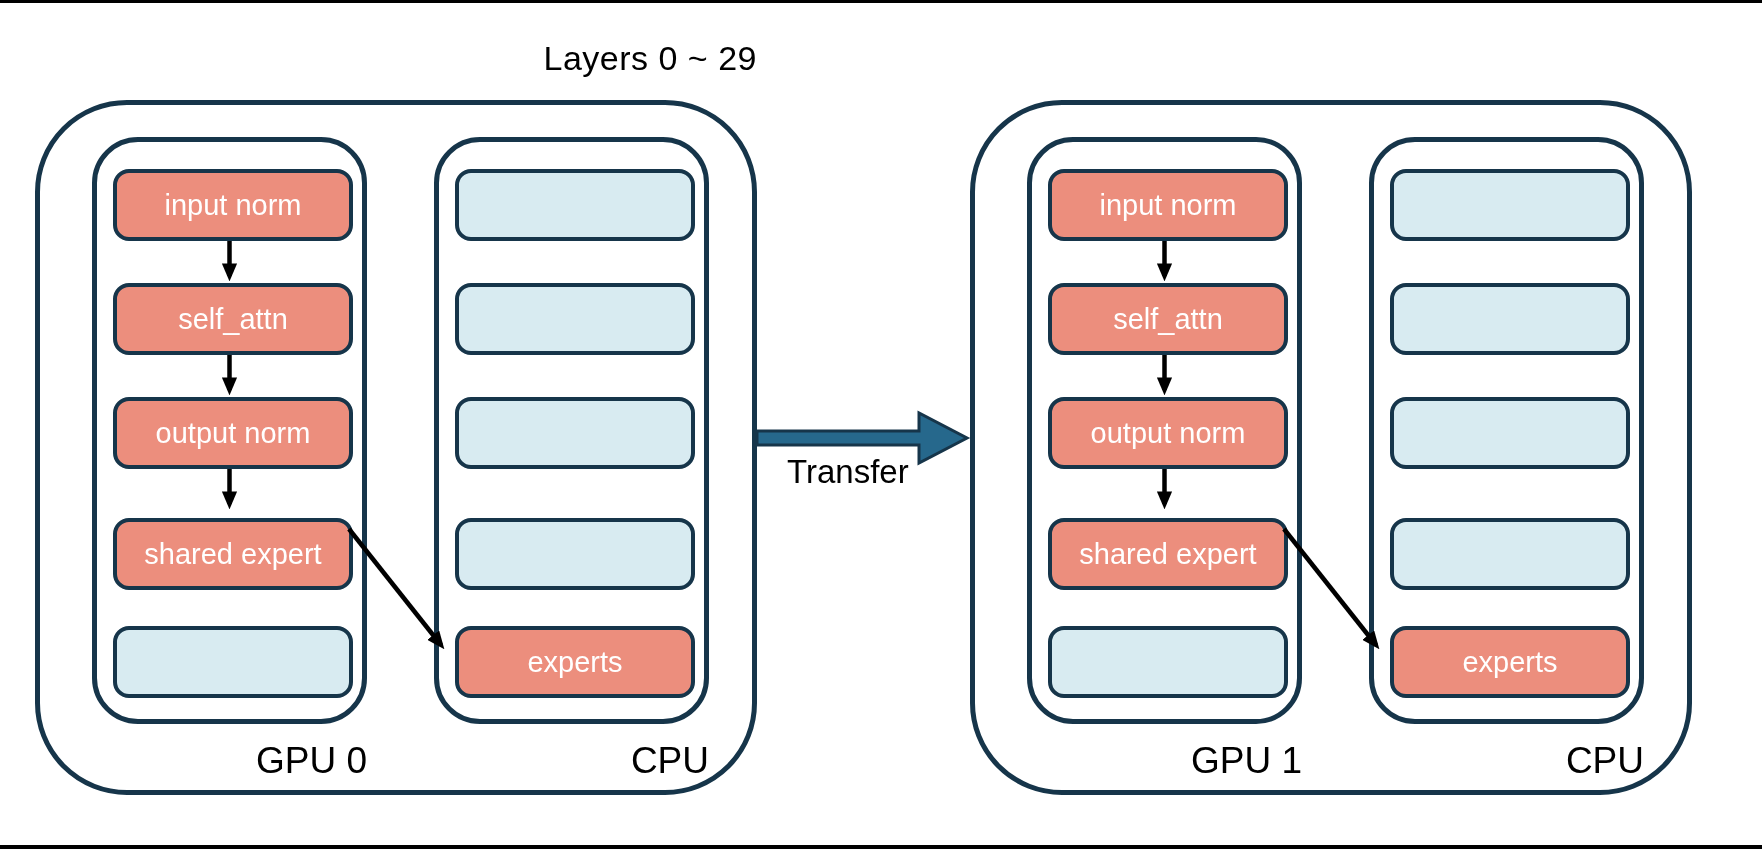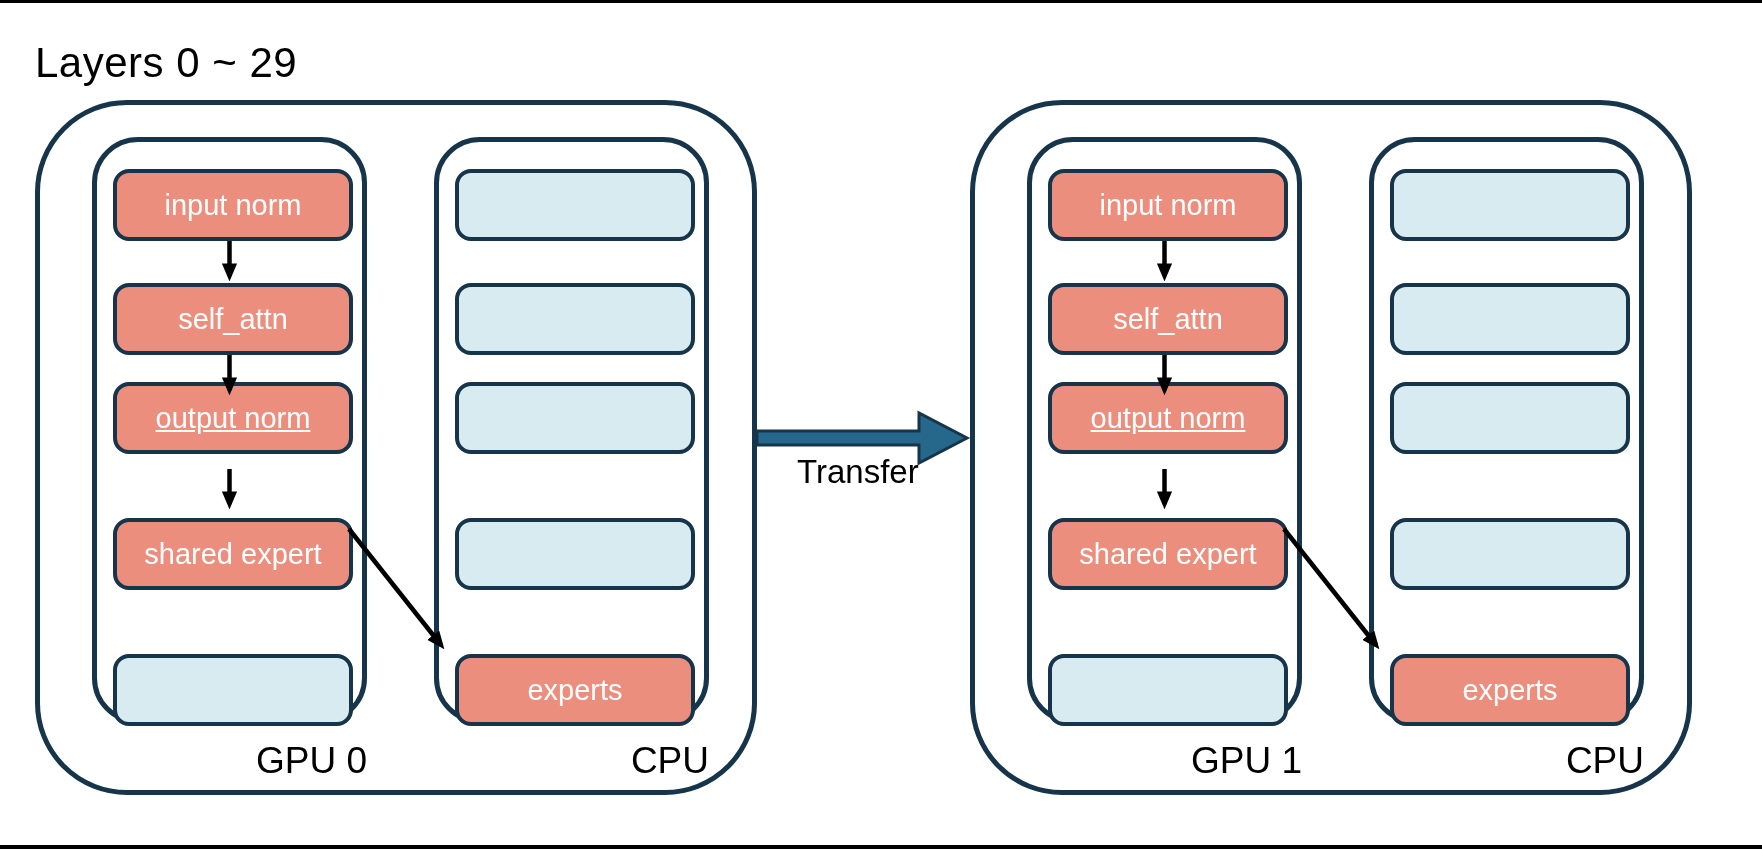--- a/index.html
+++ b/index.html
@@ -30,22 +30,22 @@
   .edge-line.bottom{top:845px;height:4px;}
 
   .group{
     position:absolute;top:30px;width:722px;height:765px;
   }
   .group.g0{left:35px;}
   .group.g1{left:970px;}
 
   .group-title{
     position:absolute;top:8px;left:0;width:722px;
-    text-align:left;
-    font-size:42px;line-height:1.2;
+    text-align:right;
+    font-size:34px;line-height:1.2;
     color:var(--text-black);
     letter-spacing:0.5px;
   }
 
   .outer-box{
     position:absolute;top:70px;left:0;
     width:722px;height:695px;
     border:5px solid var(--stroke-navy);
     border-radius:92px;
     background:var(--background);
@@ -68,23 +68,23 @@
     width:240px;height:72px;
     border:4px solid var(--stroke-navy);
     border-radius:16px;
     box-sizing:border-box;
     display:flex;align-items:center;justify-content:center;
     font-size:29px;color:var(--text-white);
     white-space:nowrap;
   }
   .slot.r0{top:27px;}
   .slot.r1{top:141px;}
-  .slot.r2{top:240px;text-decoration:underline;}
+  .slot.r2{top:255px;}
   .slot.r3{top:376px;}
-  .slot.r4{top:512px;}
+  .slot.r4{top:484px;}
   .slot.pink{background:var(--box-pink);}
   .slot.blue{background:var(--box-blue);}
 
   .col-label{
     position:absolute;top:630px;height:52px;
     width:275px;
     text-align:right;
     font-size:37px;line-height:52px;
     color:var(--text-black);
   }
@@ -108,21 +108,20 @@
   }
   .transfer-svg polygon{
     fill:var(--arrow-steel);
     stroke:var(--stroke-navy);
     stroke-width:3;
   }
   .transfer-label{
     position:absolute;left:787px;top:448px;
     font-size:33px;line-height:47px;
     color:var(--text-black);
-    margin-left:10px;
   }
   .transfer-label span{display:block;}
 </style>
 </head>
 <body>
 
 <div class="canvas">
   <div class="edge-line top"></div>
   <div class="edge-line bottom"></div>
 

